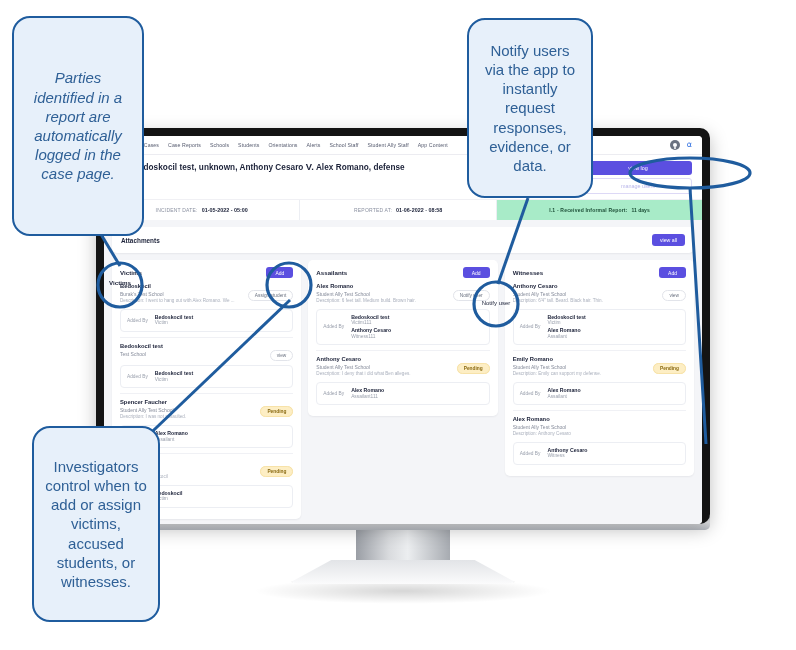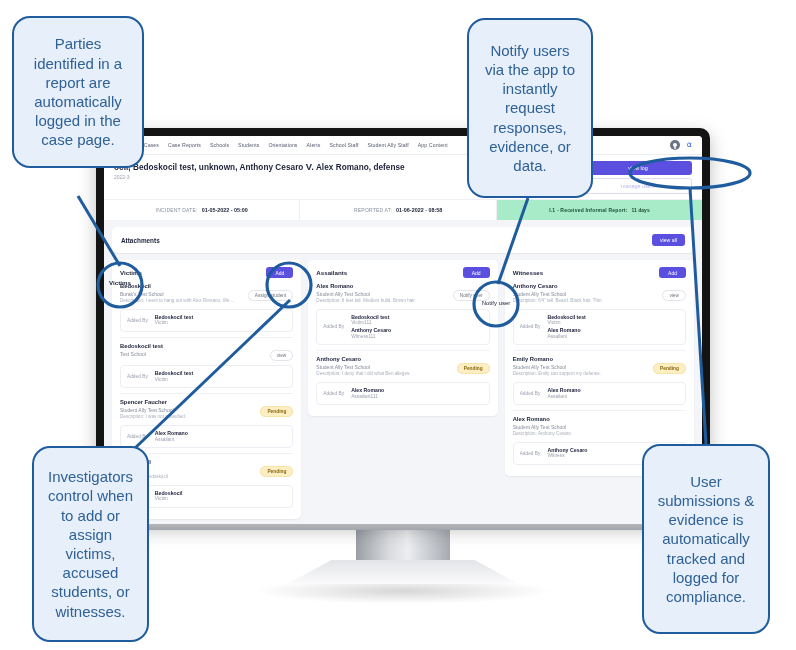--- a/index.html
+++ b/index.html
@@ -129,23 +129,23 @@
   .ab-role{ font-size:4.8px; color:#9aa0ad; line-height:1.35;}
 
   
   .overlay{ position:absolute; inset:0; pointer-events:none;}
   .callout{
     position:absolute; background:#e7f0fa; border:2px solid #1f5c9e;
     border-radius:18px; color:#2f6096; text-align:center;
     display:flex; align-items:center; justify-content:center; padding:8px 10px;
     box-sizing:border-box; font-size:15px; line-height:1.28; font-weight:400;
   }
-  .c-tl{ left:12px; top:16px; width:132px; height:152px; }
+  .c-tl{ left:12px; top:16px; width:132px; height:220px;font-style:italic; }
   .c-tm{ left:467px; top:18px; width:126px; height:180px; }
-  .c-bl{ left:32px; top:446px; width:117px; height:196px; }
+  .c-bl{ left:32px; top:426px; width:128px; height:196px; }
   .c-br{ left:642px; top:444px; width:128px; height:190px; }
 </style>
 </head>
 <body>
 
 <div id="stage">
 
   <div class="monitor-neck"></div>
   <div class="base-shadow"></div>
   <div class="monitor-base"></div>
@@ -429,19 +429,16 @@
 
   <div class="callout c-tl">
     <span>Parties identified in a report are automatically logged in the case page.</span>
   </div>
   <div class="callout c-tm">
     <span>Notify users via the app to instantly request responses, evidence, or data.</span>
   </div>
   <div class="callout c-bl">
     <span>Investigators control when to add or assign victims, accused students, or witnesses.</span>
   </div>
-  <div class="callout c-br">
-    <span>User submissions &amp; evidence is automatically tracked and logged for compliance.</span>
-  </div>
 
   <div style="position:absolute;left:98px;top:279px;width:44px;text-align:center;font-size:6.2px;font-weight:700;color:#1b2138;">Victims</div>
   <div style="position:absolute;left:466px;top:300px;width:60px;text-align:center;font-size:6px;color:#1b2138;">Notify user</div>
 </div>
 
 </body></html>

